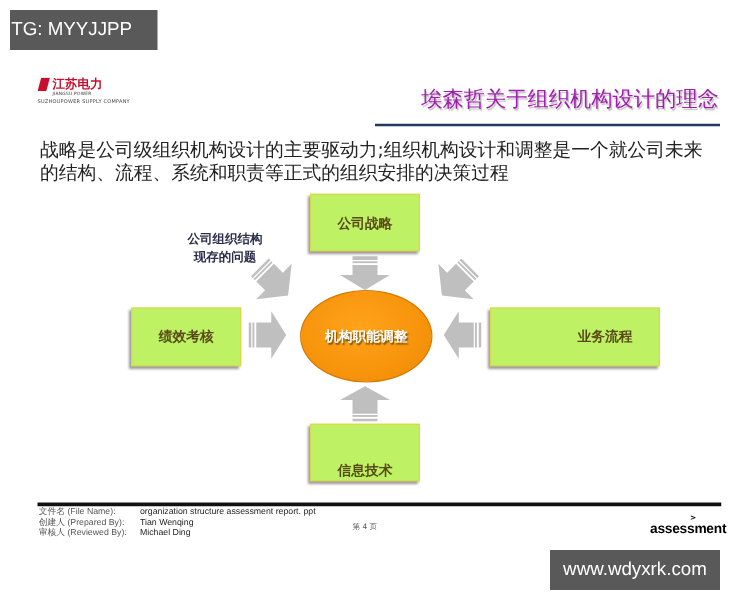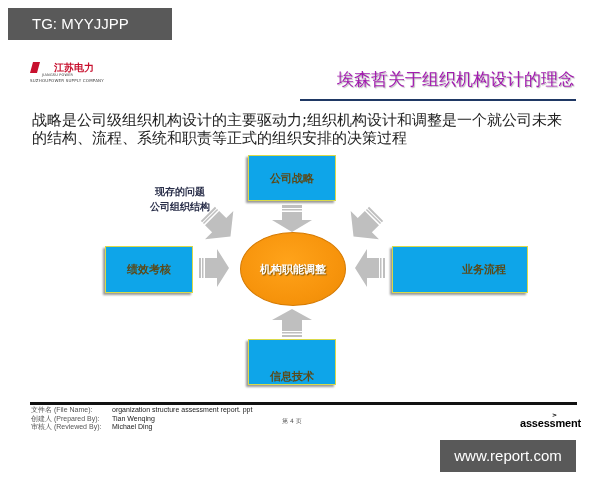--- a/index.html
+++ b/index.html
@@ -5,27 +5,27 @@
     html, body { margin: 0; padding: 0; }
     body {
       width: 600px; height: 480px; position: relative; overflow: hidden;
       background: #ffffff;
       font-family: "DejaVu Sans", sans-serif;
     }
     .abs { position: absolute; }
     .tag {
       background: #595959; color: #ffffff;
       font-family: "Liberation Sans", sans-serif;
-      font-size: 15px; line-height: 32px; padding: 0 24px; white-space: nowrap;
+      font-size: 15px; line-height: 32px; padding: 0 1px; white-space: nowrap;
     }
     .tag-top { left: 8px; top: 8px; height: 32px; width: 116px; }
     .tag-bottom { left: 440px; top: 440px; height: 32px; width: 136px; text-align: center; font-size: 15px; padding: 0; }
 
     .logo { left: 30px; top: 62px; width: 95px; }
-    .logo-row1 { display: flex; align-items: center; gap: 14px; }
+    .logo-row1 { display: flex; align-items: center; gap: 2px; }
     .logo-mark {
       width: 10px; height: 11px; background: #c8102e;
       clip-path: polygon(30% 0, 100% 0, 70% 100%, 0 100%);
     }
     .logo-cn1 { font-size: 10px; font-weight: bold; color: #c8102e; letter-spacing: 0px; line-height: 11px; }
     .logo-cn2 { font-size: 14px; color: #222; letter-spacing: 2px; line-height: 16px; margin-top: 3px; }
     .logo-en2 { font-size: 4px; color: #444; line-height: 5px; letter-spacing: 0.2px; }
 
     .title {
       left: 320px; top: 68px; width: 255px; text-align: right;
@@ -33,21 +33,21 @@
       text-shadow: 1px 1px 1px #b8b8b8;
     }
     .title-rule { left: 300px; top: 99px; width: 276px; height: 2px; background: #1f3864; }
 
     .intro {
       left: 32px; top: 111px; width: 540px;
       font-size: 15px; line-height: 18px; color: #222;
     }
 
     .box {
-      background: #0ea5e9; border: 1px solid #d9d94a;
+      background: #bef264; border: 1px solid #d9d94a;
       box-shadow: -2px 2px 2px #9a9a9a;
       display: flex; align-items: center; justify-content: center;
       font-size: 11px; color: #5a4a1a; font-weight: bold;
     }
     .box-top { left: 248px; top: 155px; width: 86px; height: 44px; }
     .box-left { left: 105px; top: 246px; width: 86px; height: 45px; }
     .box-right { left: 392px; top: 246px; width: 86px; height: 45px; padding-left: 48px; }
     .box-bottom { left: 248px; top: 339px; width: 86px; height: 44px; align-items: flex-end; }
 
     .side-label {
@@ -145,22 +145,22 @@
   <span>绩效考核</span>
 </div>
 <div class="abs box box-right">
   <span>业务流程</span>
 </div>
 <div class="abs box box-bottom">
   <span>信息技术</span>
 </div>
 
 <div class="abs side-label label-left">
+  <div>公司组织结构</div>
   <div>现存的问题</div>
-  <div>公司组织结构</div>
 </div>
 <div class="abs side-label label-right">
 </div>
 
 <div class="abs center">
   <span>机构职能调整</span>
 </div>
 
 <div class="abs footer-rule"></div>
 <div class="abs footer footer-labels">
@@ -170,13 +170,13 @@
 </div>
 <div class="abs footer footer-values">
   <div>organization structure assessment report. ppt</div>
   <div>Tian Wenqing</div>
   <div>Michael Ding</div>
 </div>
 <div class="abs page-no">第 4 页</div>
 <div class="acc-mark">&gt;</div>
 <div class="abs accenture">assessment</div>
 
-<div class="abs tag tag-bottom">www.report.com</div>
+<div class="abs tag tag-bottom">www.wdyxrk.com</div>
 
 </body></html>

